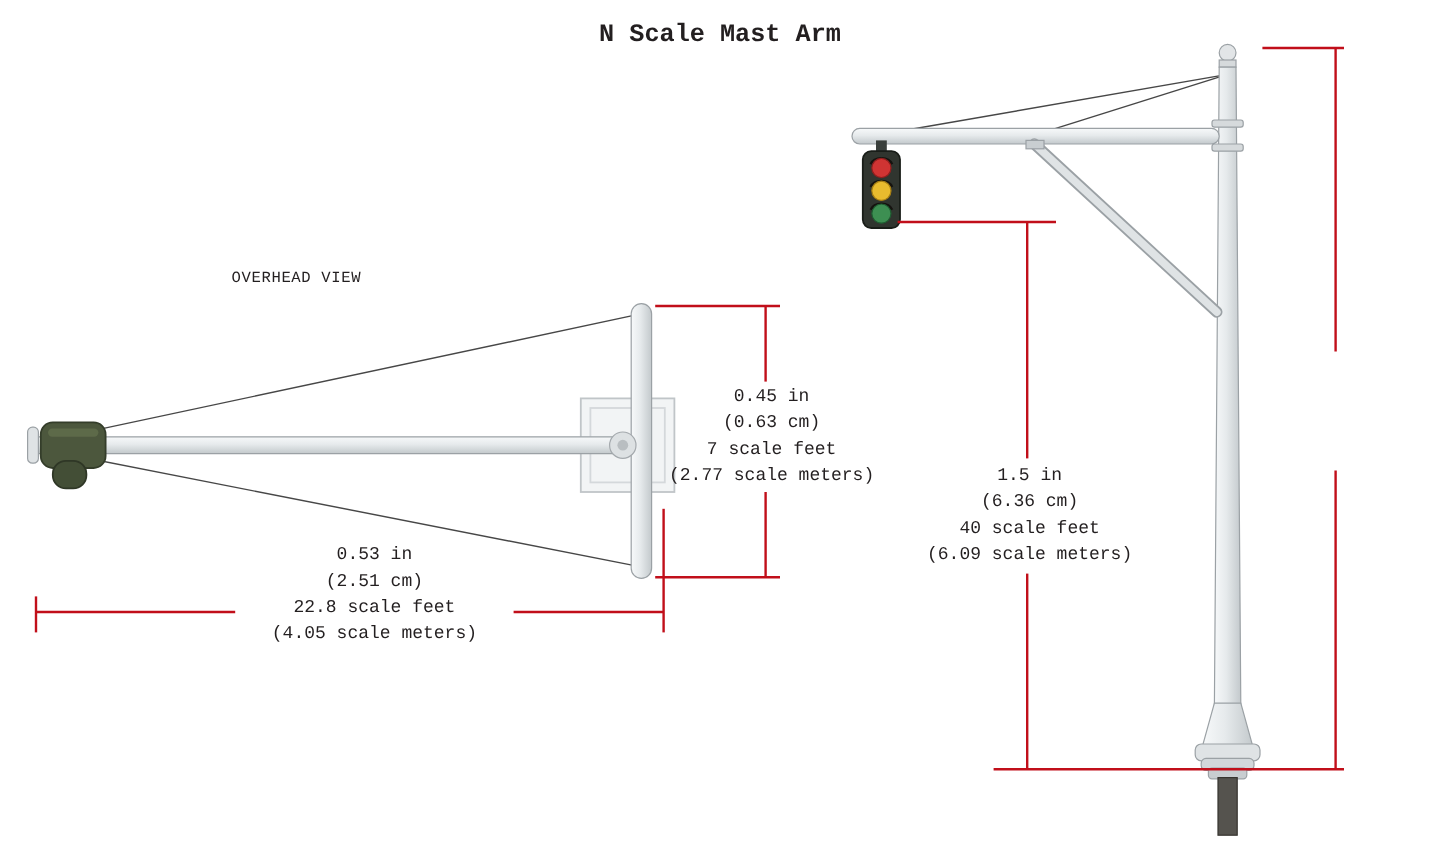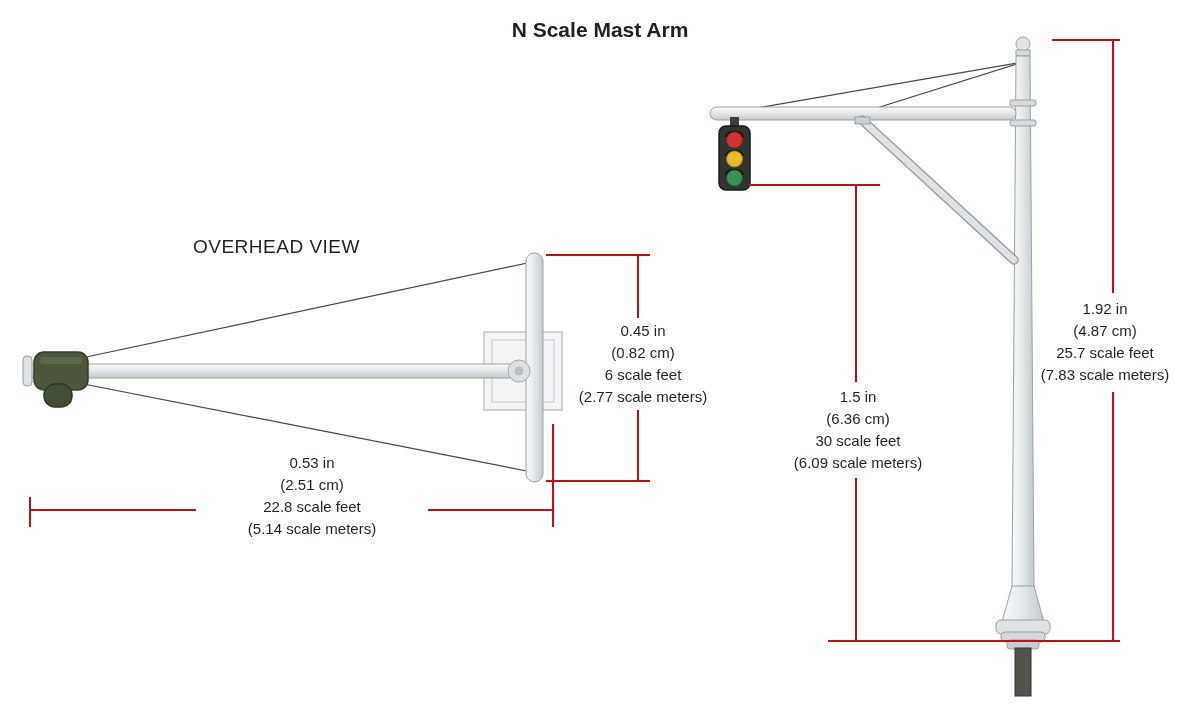--- a/index.html
+++ b/index.html
@@ -5,30 +5,30 @@
   :root{
     --color-dimension:#c10f1a;
     --color-text:#231f20;
   }
   html,body{margin:0;padding:0;background:#ffffff;}
   .canvas{
     position:relative;
     width:1200px;height:709px;
     background:#ffffff;
     overflow:hidden;
-    font-family:Liberation Sans, sans-serif;
+    font-family:Liberation Mono, monospace;
     color:var(--color-text);
   }
   .page-title{
     position:absolute;top:18px;left:50%;transform:translateX(-50%);
     font-size:21px;font-weight:bold;white-space:nowrap;
   }
   .view-label{
-    position:absolute;top:236px;left:193px;
-    font-size:19px;letter-spacing:.5px;white-space:nowrap;
+    position:absolute;top:224px;left:193px;
+    font-size:13px;letter-spacing:.5px;white-space:nowrap;
   }
   .dim-text{
     position:absolute;transform:translateX(-50%);
     font-size:15px;line-height:22px;text-align:center;white-space:nowrap;
   }
   .dim-text span{display:block;}
   #dim-crossbar{left:643px;top:320px;}
   #dim-armlen{left:312px;top:452px;}
   #dim-signal{left:858px;top:386px;}
   #dim-pole{left:1105px;top:298px;}
@@ -153,39 +153,33 @@
       <line class="dim" x1="1113" y1="392" x2="1113" y2="641"></line>
     </g>
   </svg>
 
   <div class="page-title">N Scale Mast Arm</div>
 
   <div class="view-label">OVERHEAD VIEW</div>
 
   <div class="dim-text" id="dim-crossbar">
     <span>0.45 in</span>
-    <span>(0.82 cm)</span>
-    <span>6 scale feet</span>
+    <span>(0.63 cm)</span>
+    <span>7 scale feet</span>
     <span>(2.77 scale meters)</span>
   </div>
 
   <div class="dim-text" id="dim-armlen">
     <span>0.53 in</span>
     <span>(2.51 cm)</span>
     <span>22.8 scale feet</span>
-    <span>(5.14 scale meters)</span>
+    <span>(4.05 scale meters)</span>
   </div>
 
   <div class="dim-text" id="dim-signal">
     <span>1.5 in</span>
     <span>(6.36 cm)</span>
-    <span>30 scale feet</span>
+    <span>40 scale feet</span>
     <span>(6.09 scale meters)</span>
   </div>
 
-  <div class="dim-text" id="dim-pole">
-    <span>1.92 in</span>
-    <span>(4.87 cm)</span>
-    <span>25.7 scale feet</span>
-    <span>(7.83 scale meters)</span>
-  </div>
 
 </div>
 
 </body></html>

